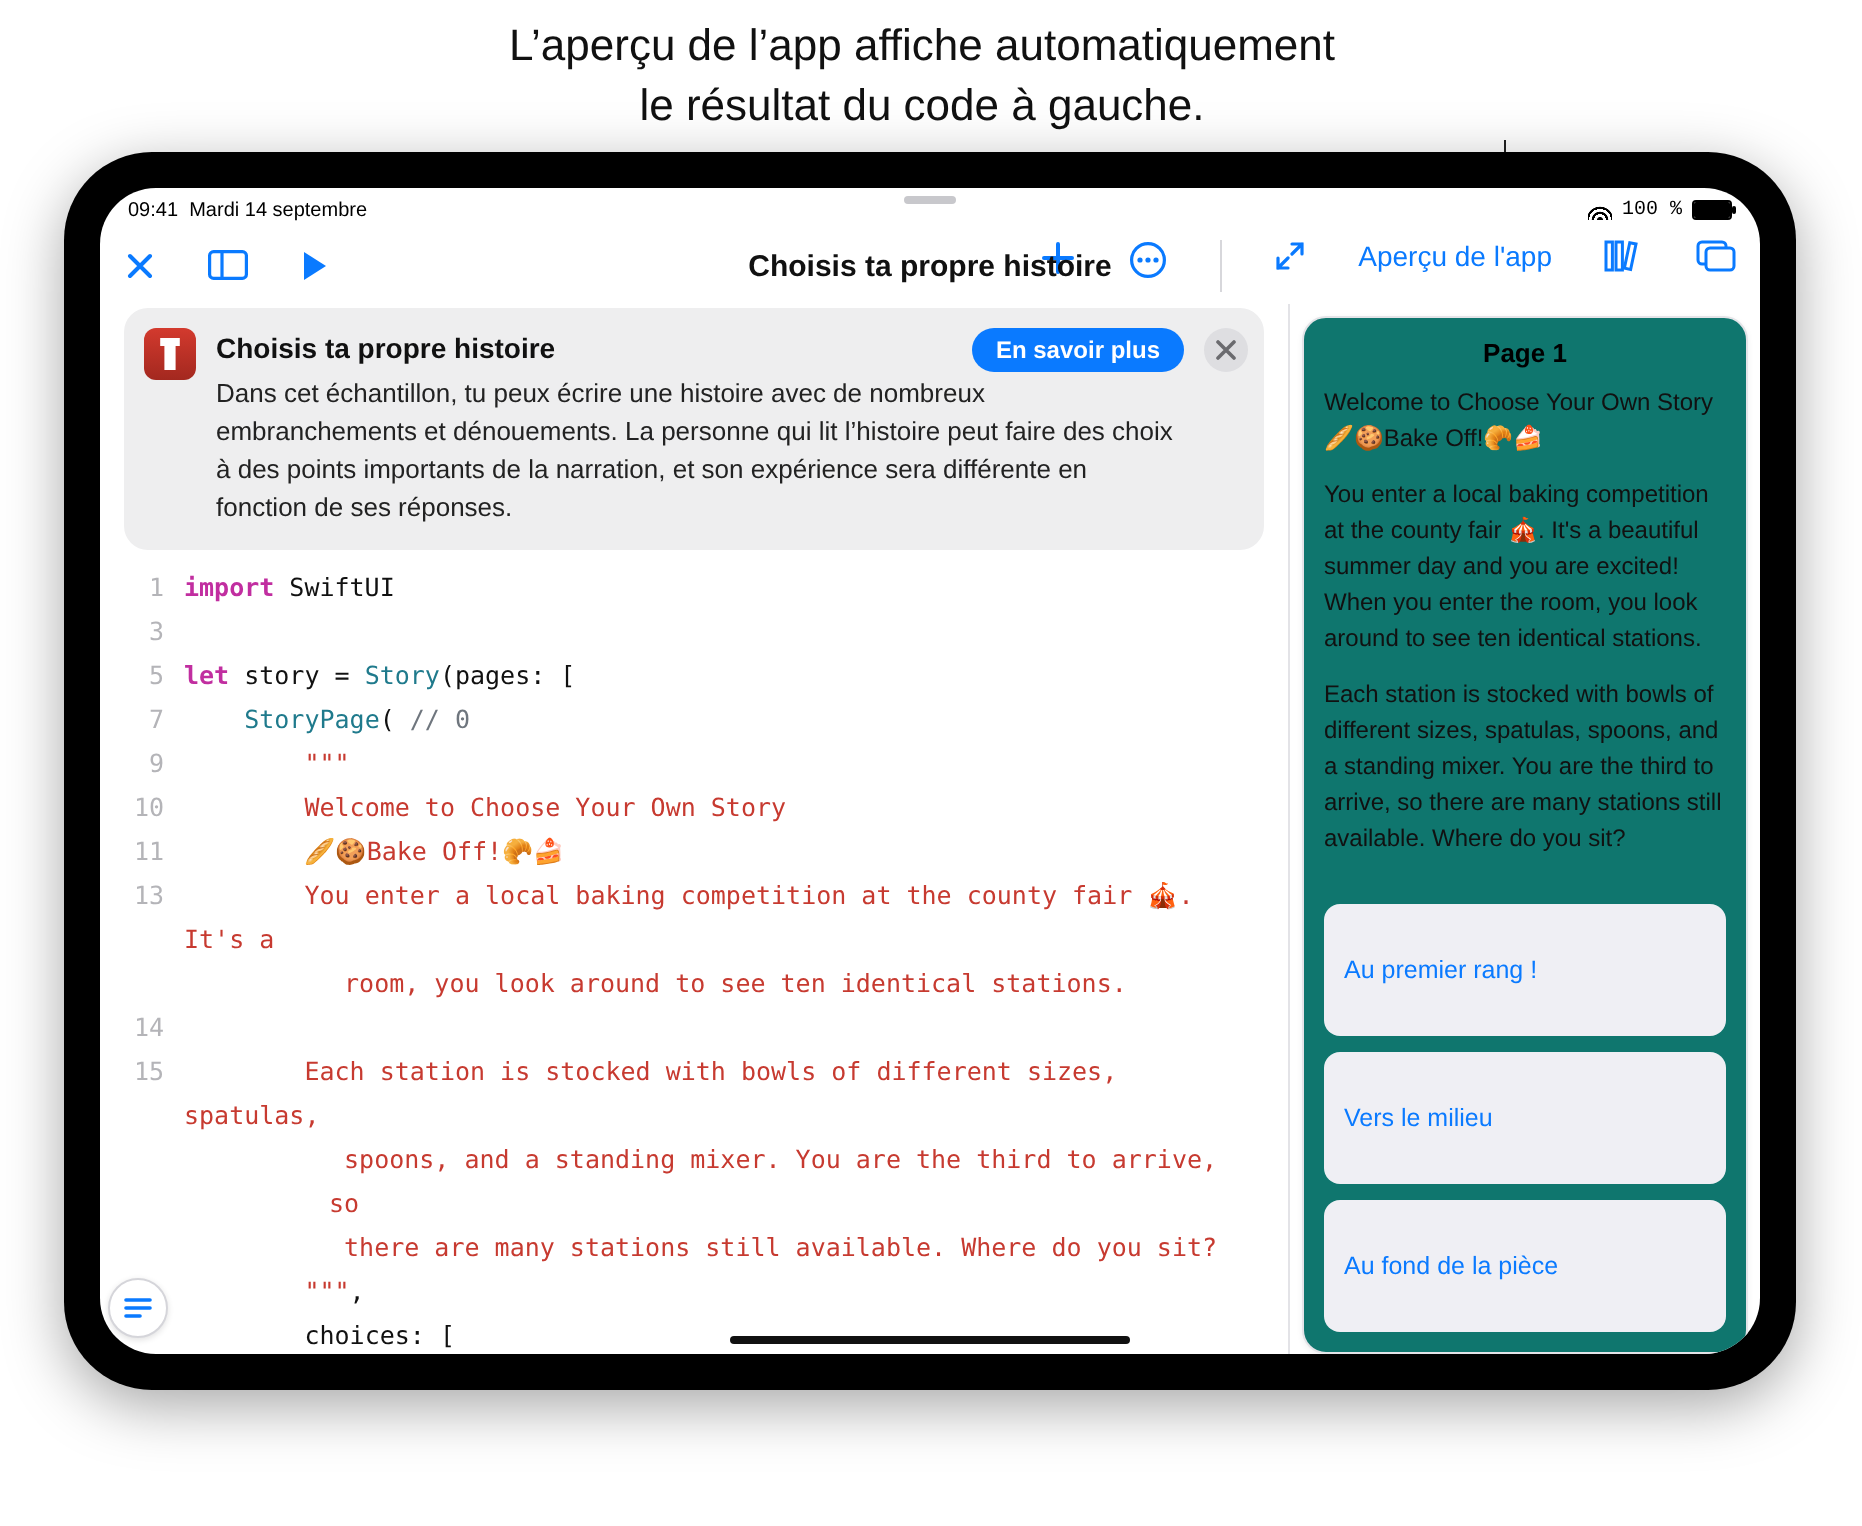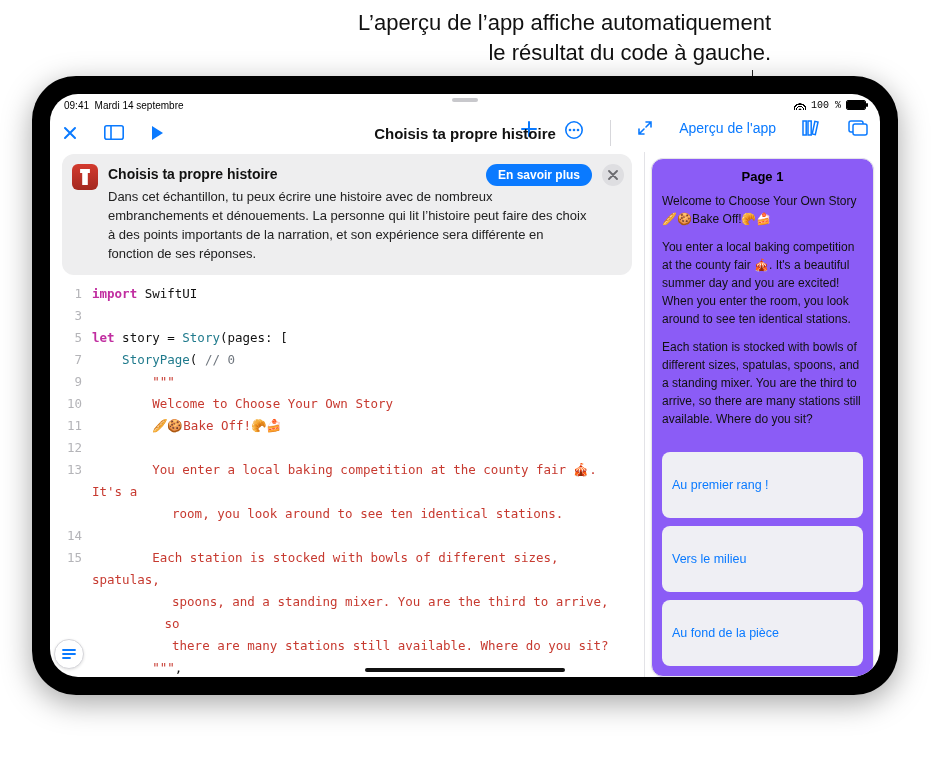--- a/index.html
+++ b/index.html
@@ -1,17 +1,17 @@
 <!DOCTYPE html>
 <html><head>
 <meta charset="utf-8">
 <style>
   * { box-sizing: border-box; margin: 0; padding: 0; }
   html, body { width: 931px; height: 763px; font-family: -apple-system, "SF Pro Text", Helvetica, Arial, sans-serif; background: #fff; }
-  .caption { position: absolute; top: 8px; right: 160px; width: 620px; text-align: right; font-size: 22px; color: #111; line-height: 1.35; }
+  .caption { position: absolute; top: 8px; right: 160px; width: 620px; text-align: center; font-size: 22px; color: #111; line-height: 1.35; }
   .leader { position: absolute; top: 70px; right: 178px; width: 1px; height: 82px; background: #222; }
   .leader::after { content: ""; position: absolute; left: -3px; bottom: -4px; width: 7px; height: 7px; border-radius: 50%; background: #222; }
 
   .ipad { position: absolute; left: 32px; top: 76px; width: 866px; height: 619px; border-radius: 44px; background: #000; padding: 18px; box-shadow: 0 8px 30px rgba(0,0,0,0.35); }
   .screen { width: 100%; height: 100%; background: #fff; border-radius: 28px; overflow: hidden; position: relative; }
 
   .statusbar { height: 20px; display: flex; justify-content: space-between; align-items: center; padding: 2px 14px 0 14px; font-size: 10px; color: #000; }
   .status-right { display: flex; align-items: center; gap: 5px; font-family: Liberation Mono, monospace; }
   .wifi-arc { width: 12px; height: 9px; background:
      radial-gradient(circle at 50% 100%, #000 1.3px, transparent 1.7px),
@@ -53,21 +53,21 @@
   .code-line { flex:1; white-space:pre-wrap; color:#111; padding-right:10px; }
   .kw { color:#c12ea0; font-weight:600; }
   .ty { color:#1f7a8c; }
   .num { color:#126de0; }
   .str { color:#c73a30; }
   .cmt { color:#6f767e; }
   .wrap-indent { padding-left: 5.8em; display:block; }
 
   .docbtn { position:absolute; left:4px; bottom:8px; width:30px; height:30px; background:#fff; border:1px solid #d5d5da; border-radius:15px; display:flex; align-items:center; justify-content:center; color:#0a7aff; box-shadow:0 1px 3px rgba(0,0,0,0.12); cursor:pointer; }
 
-  .phone-card { background:#8b5cf6; border:1px solid #e4e4e8; border-radius:12px; flex:1; padding:10px 10px; box-shadow: 0 1px 3px rgba(0,0,0,0.06); overflow:hidden; display:flex; flex-direction:column; }
+  .phone-card { background:#0f766e; border:1px solid #e4e4e8; border-radius:12px; flex:1; padding:10px 10px; box-shadow: 0 1px 3px rgba(0,0,0,0.06); overflow:hidden; display:flex; flex-direction:column; }
   .phone-title { text-align:center; font-size:13px; font-weight:700; margin-bottom:8px; }
   .phone-body { font-size:12px; color:#111; line-height:1.5; }
   .phone-body p { margin-bottom:10px; }
   .choice { background:#efeff4; border-radius:8px; padding:26px 10px; margin-top:8px; color:#0a7aff; font-size:12.5px; cursor:pointer; }
   .choices-wrap { margin-top:auto; }
 
   .home-indicator { position:absolute; bottom:5px; left:50%; transform:translateX(-50%); width:200px; height:4px; background:#111; border-radius:3px; }
 
   svg { display:block; }
 </style>
@@ -197,24 +197,20 @@
             </div>
             <div class="code-row">
               <div class="gutter">10</div>
               <div class="code-line">        <span class="str">Welcome to Choose Your Own Story</span></div>
             </div>
             <div class="code-row">
               <div class="gutter">11</div>
               <div class="code-line">        <span class="str">🥖🍪Bake Off!🥐🍰</span></div>
             </div>
             <div class="code-row">
-              <div class="gutter">12</div>
-              <div class="code-line"></div>
-            </div>
-            <div class="code-row">
               <div class="gutter">13</div>
               <div class="code-line">        <span class="str">You enter a local baking competition at the county fair 🎪. It's a</span><span class="str wrap-indent"> room, you look around to see ten identical stations.</span></div>
             </div>
             <div class="code-row">
               <div class="gutter">14</div>
               <div class="code-line"></div>
             </div>
             <div class="code-row">
               <div class="gutter">15</div>
               <div class="code-line">        <span class="str">Each station is stocked with bowls of different sizes, spatulas,</span><span class="str wrap-indent"> spoons, and a standing mixer. You are the third to arrive, so</span><span class="str wrap-indent"> there are many stations still available. Where do you sit?</span></div>

